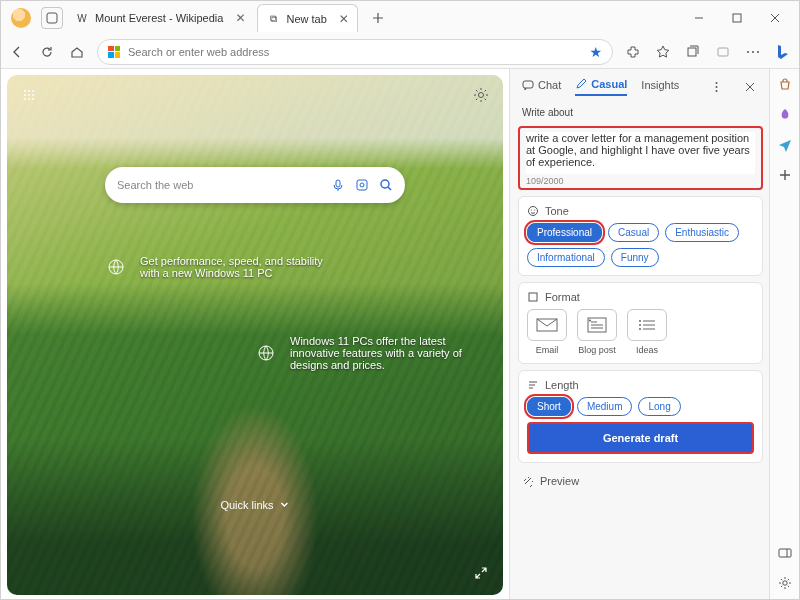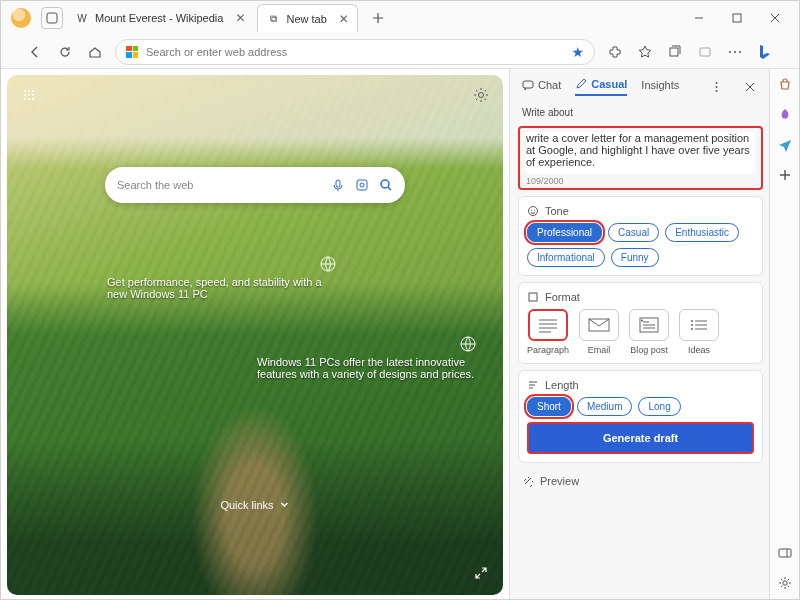--- a/index.html
+++ b/index.html
@@ -6,21 +6,21 @@
 body { font-family: "Segoe UI", Arial, sans-serif; font-size: 11px; background: #fff; width: 800px; height: 600px; overflow: hidden; position: relative; border: 1px solid #d0d0d0; }
 .titlebar { height: 34px; display: flex; align-items: center; padding: 0 4px; gap: 4px; background: #fafafa; }
 .avatar { width: 20px; height: 20px; border-radius: 50%; background: radial-gradient(circle at 40% 35%, #ffd9a0 0 35%, #f4b74a 36% 100%); margin: 0 6px; }
 .tab-well { width: 22px; height: 22px; border: 1px solid #c8c8c8; border-radius: 4px; display: flex; align-items: center; justify-content: center; color: #555; }
 .tab { height: 28px; display: flex; align-items: center; gap: 6px; padding: 0 8px; border-radius: 6px 6px 0 0; font-size: 11px; color: #333; position: relative; }
 .tab.active { background: #fff; border: 1px solid #d0d0d0; border-bottom: none; }
 .tab .fav { width: 14px; height: 14px; display: inline-flex; align-items: center; justify-content: center; font-size: 10px; color: #444; }
 .tab .close { font-size: 12px; color: #666; margin-left: 6px; }
 .wc { display: flex; gap: 10px; margin-left: auto; align-items: center; padding-right: 6px; }
 .wc div { width: 28px; height: 24px; display: flex; align-items: center; justify-content: center; color: #555; }
-.addrbar { height: 34px; display: flex; align-items: center; gap: 10px; padding: 0 24px; background: #fafafa; border-bottom: 1px solid #e0e0e0; }
+.addrbar { height: 34px; display: flex; align-items: center; gap: 10px; padding: 0 6px; background: #fafafa; border-bottom: 1px solid #e0e0e0; }
 .ib { width: 20px; height: 20px; display: inline-flex; align-items: center; justify-content: center; color: #555; }
 .addrbox { flex: 1; height: 26px; border: 1px solid #d8d8d8; border-radius: 14px; background: #fff; display: flex; align-items: center; padding: 0 10px; gap: 8px; color: #777; font-size: 11px; position: relative; }
 .addrbox .msicon { width: 12px; height: 12px; display: grid; grid-template: 1fr 1fr / 1fr 1fr; gap: 1px; }
 .msicon span:nth-child(1){background:#f25022}.msicon span:nth-child(2){background:#7fba00}.msicon span:nth-child(3){background:#00a4ef}.msicon span:nth-child(4){background:#ffb900}
 .star { margin-left: auto; color: #2b6bd4; font-size: 14px; }
 .righticons { display: flex; gap: 10px; align-items: center; }
 .righticons .ib svg, .righticons .ib { color: #555; }
 .bing { width: 20px; height: 20px; border-radius: 50%; display: flex; align-items: center; justify-content: center; }
 .bing svg { color: #2b6bd4; }
 .main { display: flex; height: calc(600px - 68px); }
@@ -29,21 +29,21 @@
   radial-gradient(ellipse at 50% 85%, #a98b55 0 8%, rgba(169,139,85,0) 18%),
   linear-gradient(180deg, #d9e0c8 0 12%, #8ab146 18% 40%, #3f7a2c 50% 70%, #1f3f1c 90%);
 }
 .ntp::after { content:""; position:absolute; inset:0; background:
   repeating-linear-gradient(115deg, rgba(0,0,0,0.06) 0 4px, rgba(255,255,255,0.04) 4px 9px);
   mix-blend-mode: overlay; opacity:.6; pointer-events:none; }
 .ntp-top { position: absolute; top: 10px; right: 12px; display: flex; gap: 10px; color: #fff; }
 .ntp-apps { position: absolute; top: 10px; left: 12px; color: #fff; }
 .searchpill { position: absolute; top: 92px; left: 50%; transform: translateX(-50%); width: 300px; height: 36px; background: #fff; border-radius: 20px; display: flex; align-items: center; padding: 14px 12px; gap: 10px; color: #888; box-shadow: 0 2px 6px rgba(0,0,0,.2); }
 .searchpill .r { margin-left: auto; display: flex; gap: 10px; color: #2b6bd4; }
-.promo { position: absolute; color: #fff; font-size: 11px; display: flex; gap: 3px; align-items: flex-end; text-shadow: 0 1px 2px rgba(0,0,0,.6); flex-direction: column; }
+.promo { position: absolute; color: #fff; font-size: 11px; display: flex; gap: 15px; align-items: center; text-shadow: 0 1px 2px rgba(0,0,0,.6); }
 .promo.p1 { top: 180px; left: 100px; width: 230px; }
 .promo.p2 { top: 260px; left: 250px; width: 220px; }
 .ql { position: absolute; bottom: 84px; left: 50%; transform: translateX(-50%); color: #fff; font-size: 11px; display: flex; gap: 6px; align-items: center; }
 .expand { position: absolute; bottom: 12px; right: 12px; color: #fff; }
 .sidebar { width: 260px; border-left: 1px solid #e0e0e0; background: #f7f7f8; display: flex; flex-direction: column; padding: 6px 6px 6px 8px; gap: 6px; overflow: hidden; }
 .sb-tabs { display: flex; align-items: center; gap: 14px; padding: 2px 4px; font-size: 11px; color: #555; }
 .sb-tabs .t { display: flex; align-items: center; gap: 4px; padding-bottom: 4px; justify-content: flex-end; }
 .sb-tabs .t.active { color: #2b6bd4; border-bottom: 2px solid #2b6bd4; font-weight: 600; }
 .sb-tabs .spacer { flex: 1; }
 .panel { background: #fff; border: 1px solid #e3e3e3; border-radius: 6px; padding: 8px; display: flex; flex-direction: column; gap: 6px; }
@@ -315,28 +315,20 @@
     </div>
 
     <div class="panel">
       <div class="hd">
           <svg width="12" height="12" viewBox="0 0 12 12">
             <rect x="2" y="2" width="8" height="8" fill="none" stroke="currentColor"></rect>
           </svg>
           <span>Format</span>
         </div>
       <div class="fmtrow">
-        <div class="fmt sel">
-            <div class="box">
-              <svg width="22" height="16" viewBox="0 0 22 16">
-                <path d="M2 3h18M2 7h18M2 11h18M2 15h12" stroke="currentColor"></path>
-              </svg>
-            </div>
-            <span>Paragraph</span>
-          </div>
         <div class="fmt">
             <div class="box">
               <svg width="22" height="14" viewBox="0 0 22 14">
                 <rect x="1" y="1" width="20" height="12" fill="none" stroke="currentColor"></rect>
                 <path d="M1 1l10 7 10-7" fill="none" stroke="currentColor"></path>
               </svg>
             </div>
             <span>Email</span>
           </div>
         <div class="fmt">

